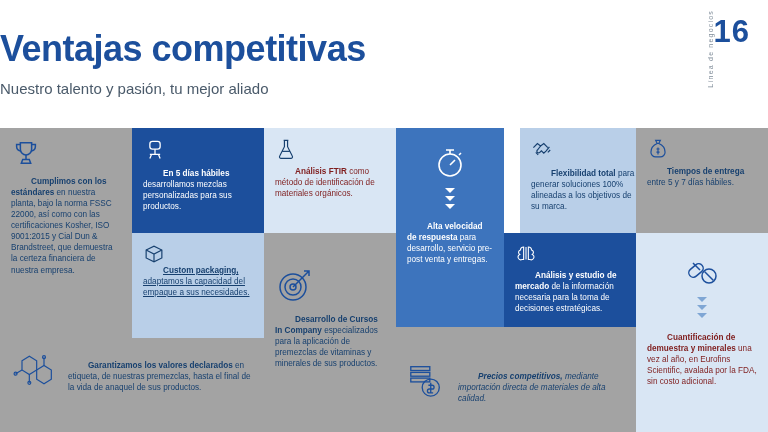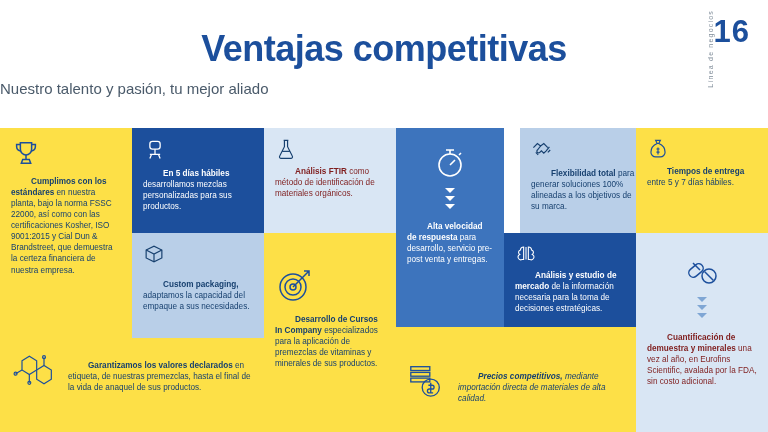--- a/index.html
+++ b/index.html
@@ -17,21 +17,21 @@
 
   
   .header {
     position: absolute;
     top: 0; left: 0; width: 768px; height: 128px;
     background: #ffffff;
   }
   .title {
     position: absolute;
     top: 28px; left: 0; width: 768px;
-    text-align: center;
+    text-align: left;
     font-size: 36px;
     font-weight: bold;
     color: #1c4f9c;
     letter-spacing: -0.5px;
   }
   .subtitle {
     position: absolute;
     top: 80px; left: 0; width: 768px;
     font-size: 15px;
     color: #4a5a6a;
@@ -70,21 +70,21 @@
     font-size: 8.2px;
     line-height: 1.35;
   }
   .txt b { font-weight: bold; padding-left: 20px; }
 
   
   .bg-dark   { background: #1c4f9c; color: #ffffff; }
   .bg-mid    { background: #3d74bd; color: #ffffff; }
   .bg-light  { background: #b9cfe8; color: #17406f; }
   .bg-pale   { background: #d9e6f4; color: #7f1d1d; }
-  .bg-white  { background: #fde047; color: #17406f; }
+  .bg-white  { background: #a3a3a3; color: #17406f; }
 
   .pad { padding: 10px 11px; }
 
   .icon-wrap { display: block; }
   svg { display: block; }
   .chev { width: 0; height: 0; border-left: 5px solid transparent; border-right: 5px solid transparent; }
   .chev-w { border-top: 5px solid #ffffff; }
   .chev-l { border-top: 5px solid #7fa6d4; }
 
   .flexrow { display: flex; align-items: flex-start; gap: 13px; }
@@ -147,21 +147,21 @@
       </div>
     </div>
 
     <div class="cell bg-light pad" style="left:132px;top:105px;width:132px;height:105px;">
       <span class="icon-wrap">
         <svg width="22" height="22" viewBox="0 0 28 28" fill="none" stroke="#17406f" stroke-width="1.5">
           <path d="M4 9l10-5 10 5v10l-10 5-10-5z"></path>
           <path d="M4 9l10 5 10-5M14 14v10"></path>
         </svg>
       </span>
-      <div class="txt" style="margin-top:14px;">
+      <div class="txt" style="margin-top:0;text-decoration:underline;">
         <b>Custom packaging,</b><span> adaptamos la capacidad del empaque a sus necesidades.</span>
       </div>
     </div>
 
     <div class="cell bg-pale pad" style="left:264px;top:0;width:132px;height:105px;">
       <span class="icon-wrap">
         <svg width="22" height="22" viewBox="0 0 28 28" fill="none" stroke="#17406f" stroke-width="1.5">
           <path d="M11 3h6M12 3v8L6 23a2 2 0 0 0 2 3h12a2 2 0 0 0 2-3l-6-12V3"></path>
           <path d="M9 17h10"></path>
         </svg>

